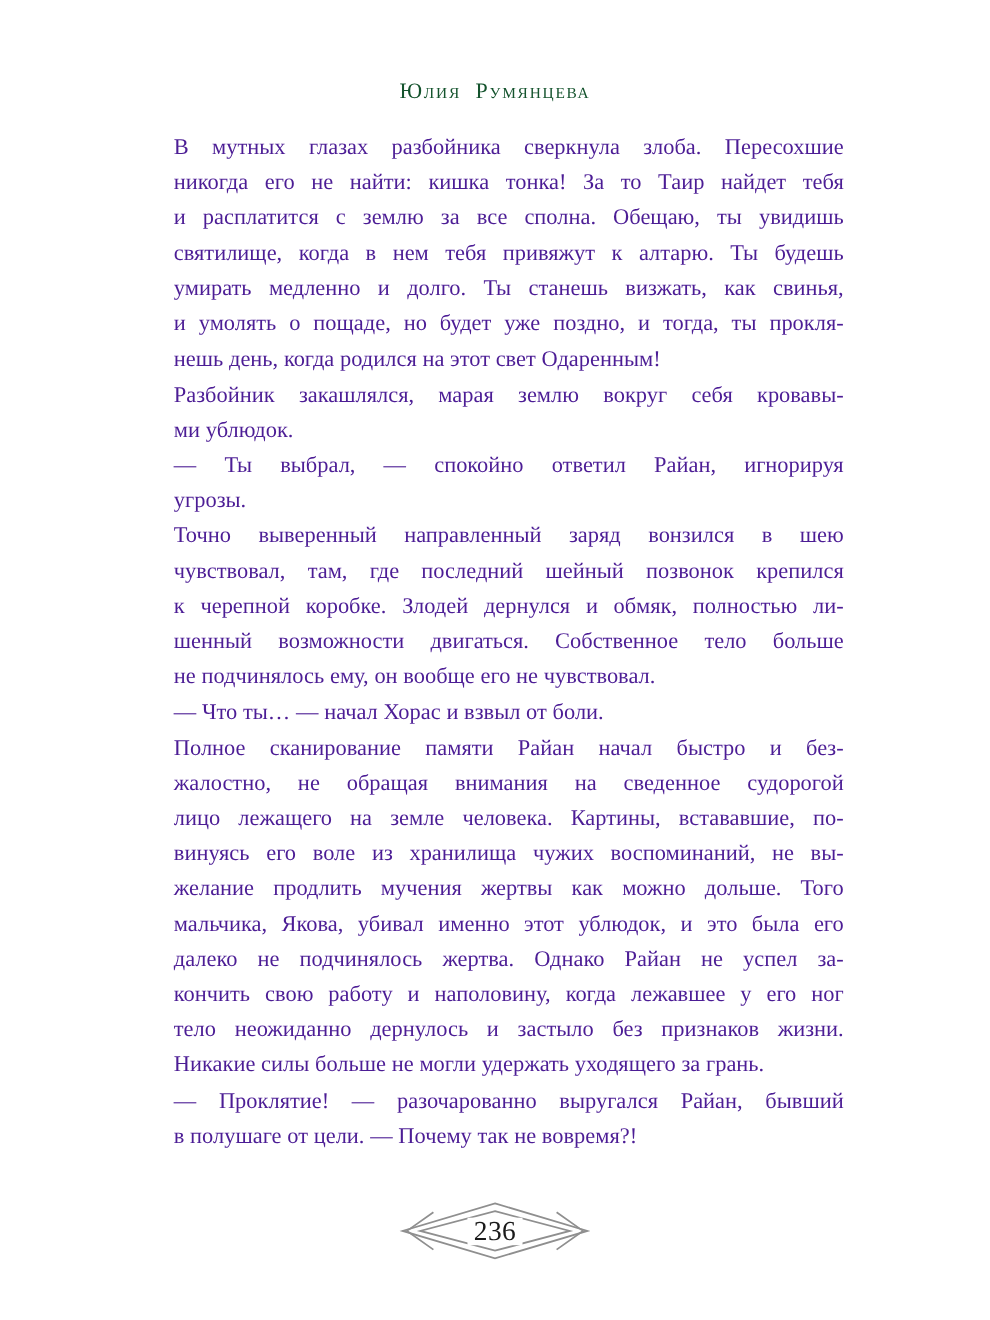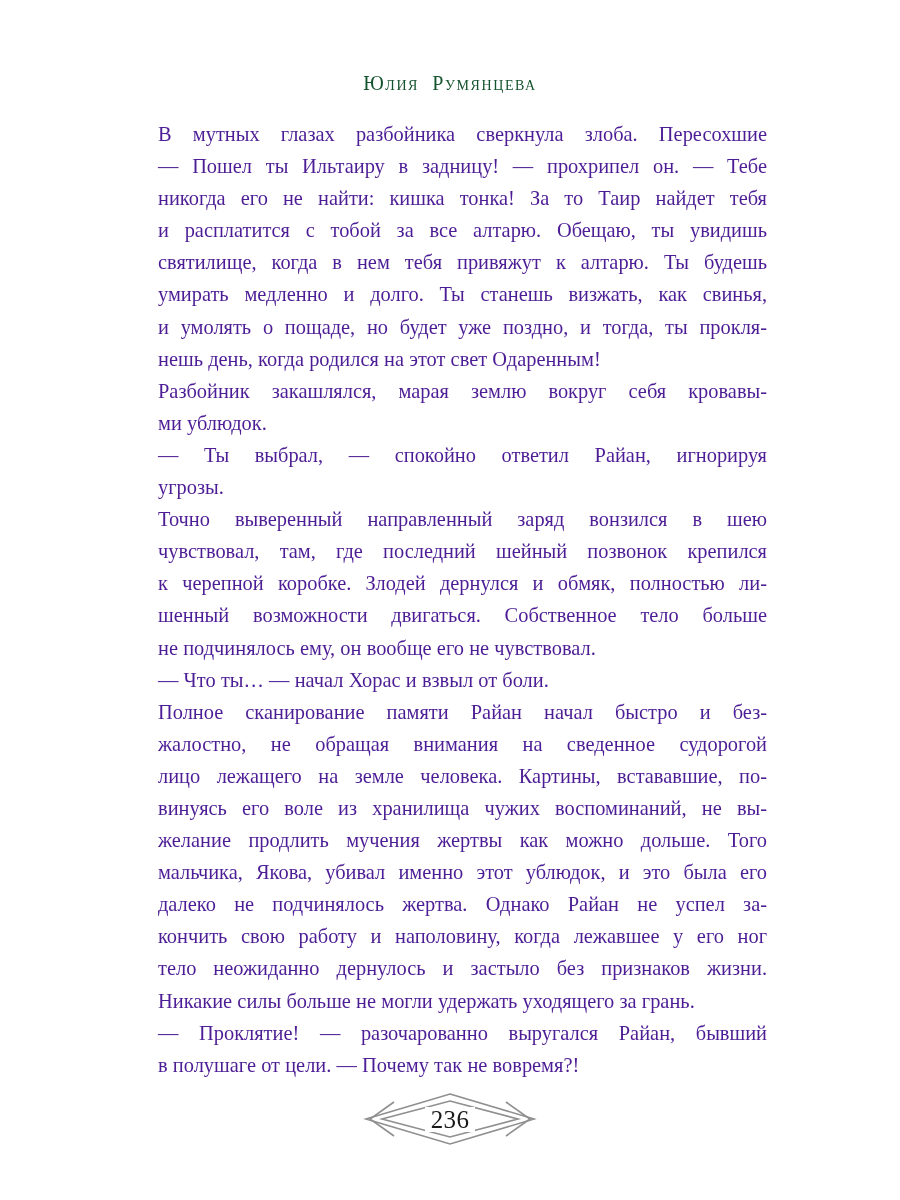--- a/index.html
+++ b/index.html
@@ -123,23 +123,22 @@
 <div class="page">
 
   <div class="running-head">Юлия  Румянцева</div>
 
   <div class="text-block">
 
   <p class="para indent">
         <span class="line indent">В мутных глазах разбойника сверкнула злоба. Пересохшие</span>
       </p>
       <p class="para indent">
-        <span class="line indent">— Пошел ты Ильтаиру в задницу! — прохрипел он. — Тебе</span>
         <span class="line">никогда его не найти: кишка тонка! За то Таир найдет тебя</span>
-        <span class="line">и расплатится с тобой за все алтарю. Обещаю, ты увидишь</span>
+        <span class="line">и расплатится с землю за все сполна. Обещаю, ты увидишь</span>
         <span class="line">святилище, когда в нем тебя привяжут к алтарю. Ты будешь</span>
         <span class="line">умирать медленно и долго. Ты станешь визжать, как свинья,</span>
         <span class="line">и умолять о пощаде, но будет уже поздно, и тогда, ты прокля-</span>
         <span class="line last">нешь день, когда родился на этот свет Одаренным!</span>
       </p>
       <p class="para indent">
         <span class="line indent">Разбойник закашлялся, марая землю вокруг себя кровавы-</span>
         <span class="line last">ми ублюдок.</span>
       </p>
       <p class="para indent">

